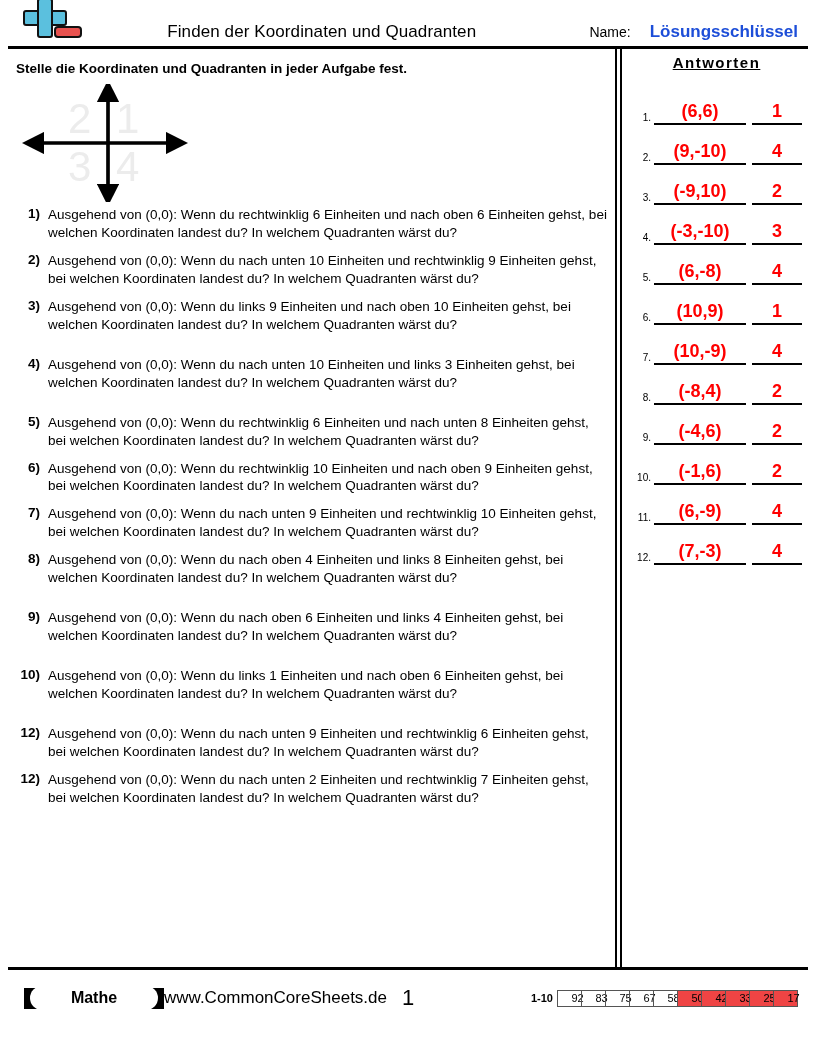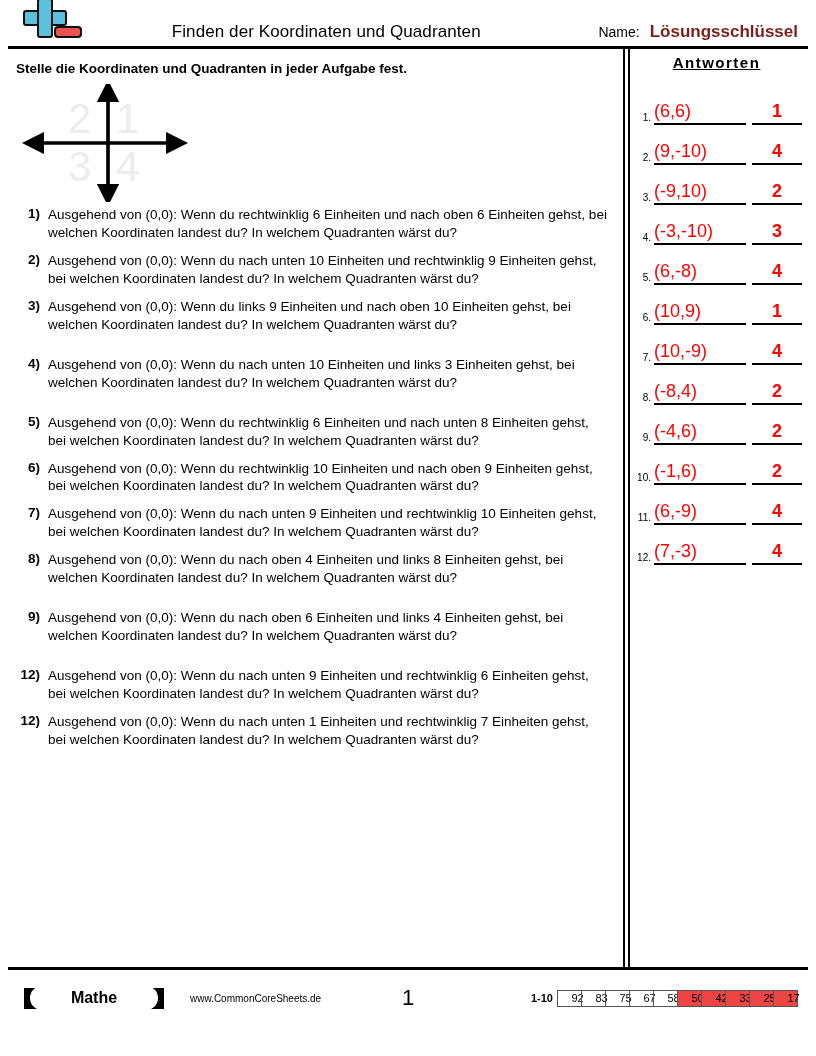--- a/index.html
+++ b/index.html
@@ -17,36 +17,36 @@
   .logo { position: absolute; left: 4px; bottom: 2px; width: 66px; height: 48px; }
   .logo .plus-v { position: absolute; left: 19px; top: 2px; width: 16px; height: 40px;
                   background: #5bc0de; border: 2px solid #111; border-radius: 3px; }
   .logo .plus-h { position: absolute; left: 5px; top: 14px; width: 44px; height: 16px;
                   background: #5bc0de; border: 2px solid #111; border-radius: 3px; }
   .logo .plus-fill { position: absolute; left: 21px; top: 15px; width: 12px; height: 14px; background: #5bc0de; }
   .logo .minus { position: absolute; left: 36px; top: 30px; width: 28px; height: 12px;
                  background: #e8524f; border: 2px solid #111; border-radius: 4px; }
   .header-title { flex: 1; text-align: center; font-size: 17px; letter-spacing: .1px;
                   padding-left: 40px; padding-bottom: 4px; }
-  .name-area { display: flex; align-items: baseline; gap: 10px; padding-bottom: 4px; padding-right: 4px; margin-top: 40px; }
+  .name-area { display: flex; align-items: baseline; gap: 19px; padding-bottom: 4px; padding-right: 4px; margin-top: 40px; }
   .name-label { font-size: 14px; }
-  .answer-key { font-size: 17px; font-weight: bold; color: #7f1d1d; white-space: nowrap; }
+  .answer-key { font-size: 17px; font-weight: bold; color: #1d4ed8; white-space: nowrap; }
 
   .rule-top { height: 3px; background: #000; margin: 0 -6px; }
 
   
   .body-wrap { position: relative; display: flex; height: 918px; }
   .col-left { width: 612px; position: relative; padding-right: 6px; }
   .divider { width: 8px; position: relative; }
   .divider::before, .divider::after {
     content: ""; position: absolute; top: 0; bottom: 0; width: 2px; background: #000;
   }
   .divider::before { left: 0; }
   .divider::after { left: 5px; }
-  .col-right { flex: 1; position: relative; padding-left: 0; }
+  .col-right { flex: 1; position: relative; padding-left: 8px; }
 
   .instructions { font-size: 13.5px; font-weight: bold; padding: 12px 0 2px 2px; }
 
   
   .quadrant { position: relative; width: 200px; height: 118px; margin: 6px 0 4px 6px; }
   .q-num { position: absolute; font-size: 42px; color: #ececec; font-weight: normal; line-height: 1; }
   .q2 { left: 48px; top: 14px; }
   .q1 { left: 96px; top: 14px; }
   .q3 { left: 48px; top: 62px; }
   .q4 { left: 96px; top: 62px; }
@@ -59,35 +59,35 @@
                font-weight: bold; flex: none; padding-top: 0px; }
   .q-text { font-size: 13.5px; line-height: 1.33; width: 560px; }
 
   
   .ans-title { text-align: center; font-size: 15px; font-weight: bold;
                letter-spacing: 1.5px; text-decoration: underline; padding: 5px 0 0 0; }
   .ans-list { margin-top: 14px; }
   .ans-row { display: flex; align-items: flex-end; height: 40px; padding-left: 2px; }
   .ans-idx { font-size: 10px; width: 21px; text-align: right; padding-right: 3px;
              padding-bottom: 2px; flex: none; }
-  .ans-val { width: 92px; color: #ff0000; font-weight: normal;
+  .ans-val { width: 92px; text-align: center; color: #ff0000; font-weight: bold;
              font-size: 18px; border-bottom: 2px solid #000; padding-bottom: 1px; line-height: 1.15; }
   .ans-quad { width: 50px; margin-left: 6px; text-align: center; color: #ff0000;
               font-weight: bold; font-size: 18px; border-bottom: 2px solid #000;
               padding-bottom: 1px; line-height: 1.15; }
 
   
   .rule-bottom { height: 3px; background: #000; margin: 0 -6px; }
   .footer { position: relative; height: 56px; display: flex; align-items: center; }
   .math-badge { width: 140px; height: 21px; background: #000; display: flex;
                 align-items: center; justify-content: center; flex: none; margin-left: 10px; }
   .math-badge-inner { width: 128px; height: 24px; background: #fff; border-radius: 12px;
                       display: flex; align-items: center; justify-content: center;
                       font-size: 16px; font-weight: bold; }
-  .site { font-size: 10px; margin-left: 26px; }
+  .site { font-size: 17px; margin-left: 0; }
   .page-no { position: absolute; left: 0; right: 0; text-align: center;
              font-size: 22px; pointer-events: none; }
   .score-table { margin-left: auto; margin-right: 4px; position: relative; z-index: 2; }
   .score-row { display: flex; align-items: stretch; }
   .score-label { font-size: 11px; font-weight: bold; width: 46px; text-align: right;
                  padding-right: 5px; display: flex; align-items: center; justify-content: flex-end; }
   .score-cell { width: 25px; height: 17px; border: 1px solid #555; margin-left: -1px;
                 font-size: 11px; display: flex; align-items: center; justify-content: center; padding-left: 16px; }
   .score-cell.hl { background: #ef4444; }
 </style>
@@ -164,27 +164,31 @@
           <div class="q-text">Ausgehend von (0,0): Wenn du nach unten 9 Einheiten und rechtwinklig 10 Einheiten gehst, bei welchen Koordinaten landest du? In welchem Quadranten wärst du?</div>
         </div>
         <div class="q-row gap">
           <div class="q-num-lbl">8)</div>
           <div class="q-text">Ausgehend von (0,0): Wenn du nach oben 4 Einheiten und links 8 Einheiten gehst, bei welchen Koordinaten landest du? In welchem Quadranten wärst du?</div>
         </div>
         <div class="q-row gap">
           <div class="q-num-lbl">9)</div>
           <div class="q-text">Ausgehend von (0,0): Wenn du nach oben 6 Einheiten und links 4 Einheiten gehst, bei welchen Koordinaten landest du? In welchem Quadranten wärst du?</div>
         </div>
+        <div class="q-row gap">
+          <div class="q-num-lbl">10)</div>
+          <div class="q-text">Ausgehend von (0,0): Wenn du links 1 Einheiten und nach oben 6 Einheiten gehst, bei welchen Koordinaten landest du? In welchem Quadranten wärst du?</div>
+        </div>
         <div class="q-row">
           <div class="q-num-lbl">12)</div>
           <div class="q-text">Ausgehend von (0,0): Wenn du nach unten 9 Einheiten und rechtwinklig 6 Einheiten gehst, bei welchen Koordinaten landest du? In welchem Quadranten wärst du?</div>
         </div>
         <div class="q-row">
           <div class="q-num-lbl">12)</div>
-          <div class="q-text">Ausgehend von (0,0): Wenn du nach unten 1 Einheiten und rechtwinklig 7 Einheiten gehst, bei welchen Koordinaten landest du? In welchem Quadranten wärst du?</div>
+          <div class="q-text">Ausgehend von (0,0): Wenn du nach unten 2 Einheiten und rechtwinklig 7 Einheiten gehst, bei welchen Koordinaten landest du? In welchem Quadranten wärst du?</div>
         </div>
       </div>
     </div>
 
     <div class="divider"></div>
 
     <div class="col-right">
       <div class="ans-title">Antworten</div>
       <div class="ans-list">
         <div class="ans-row">

